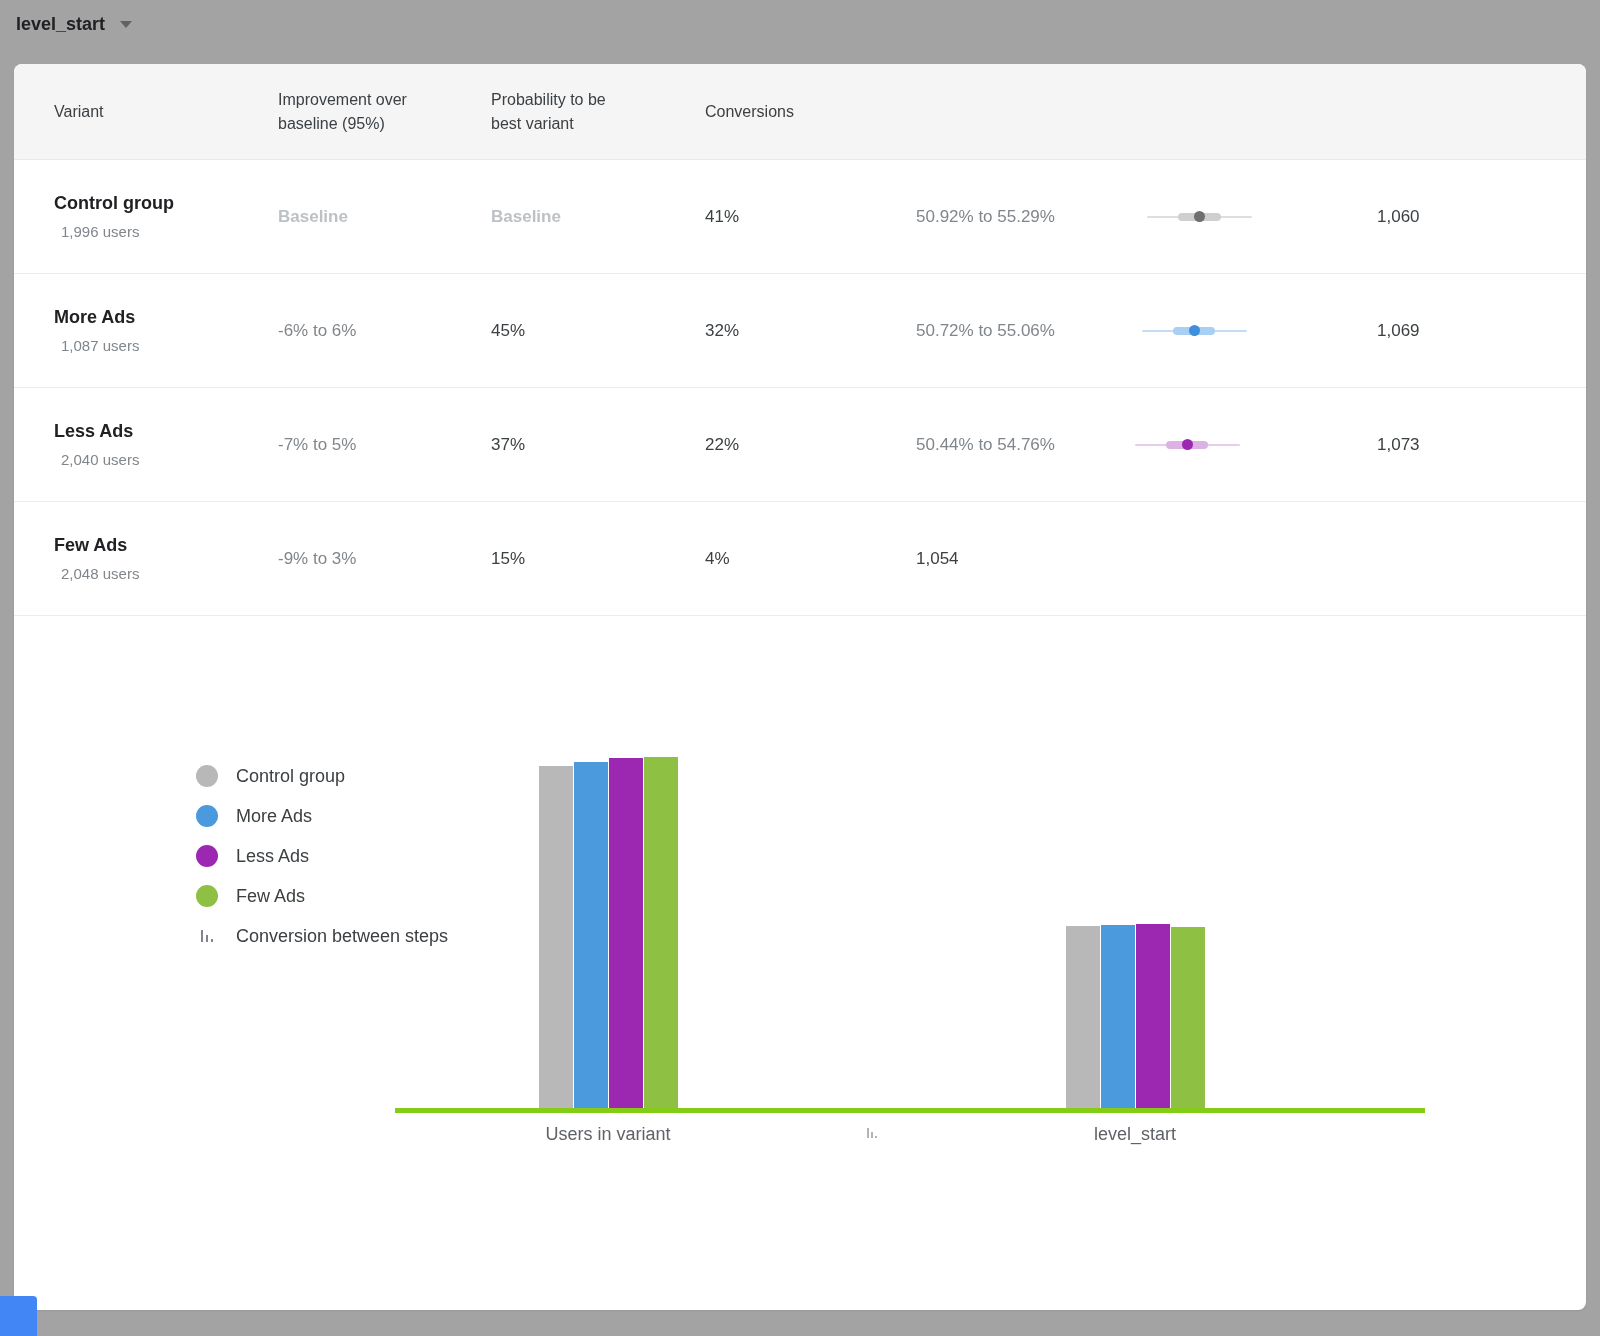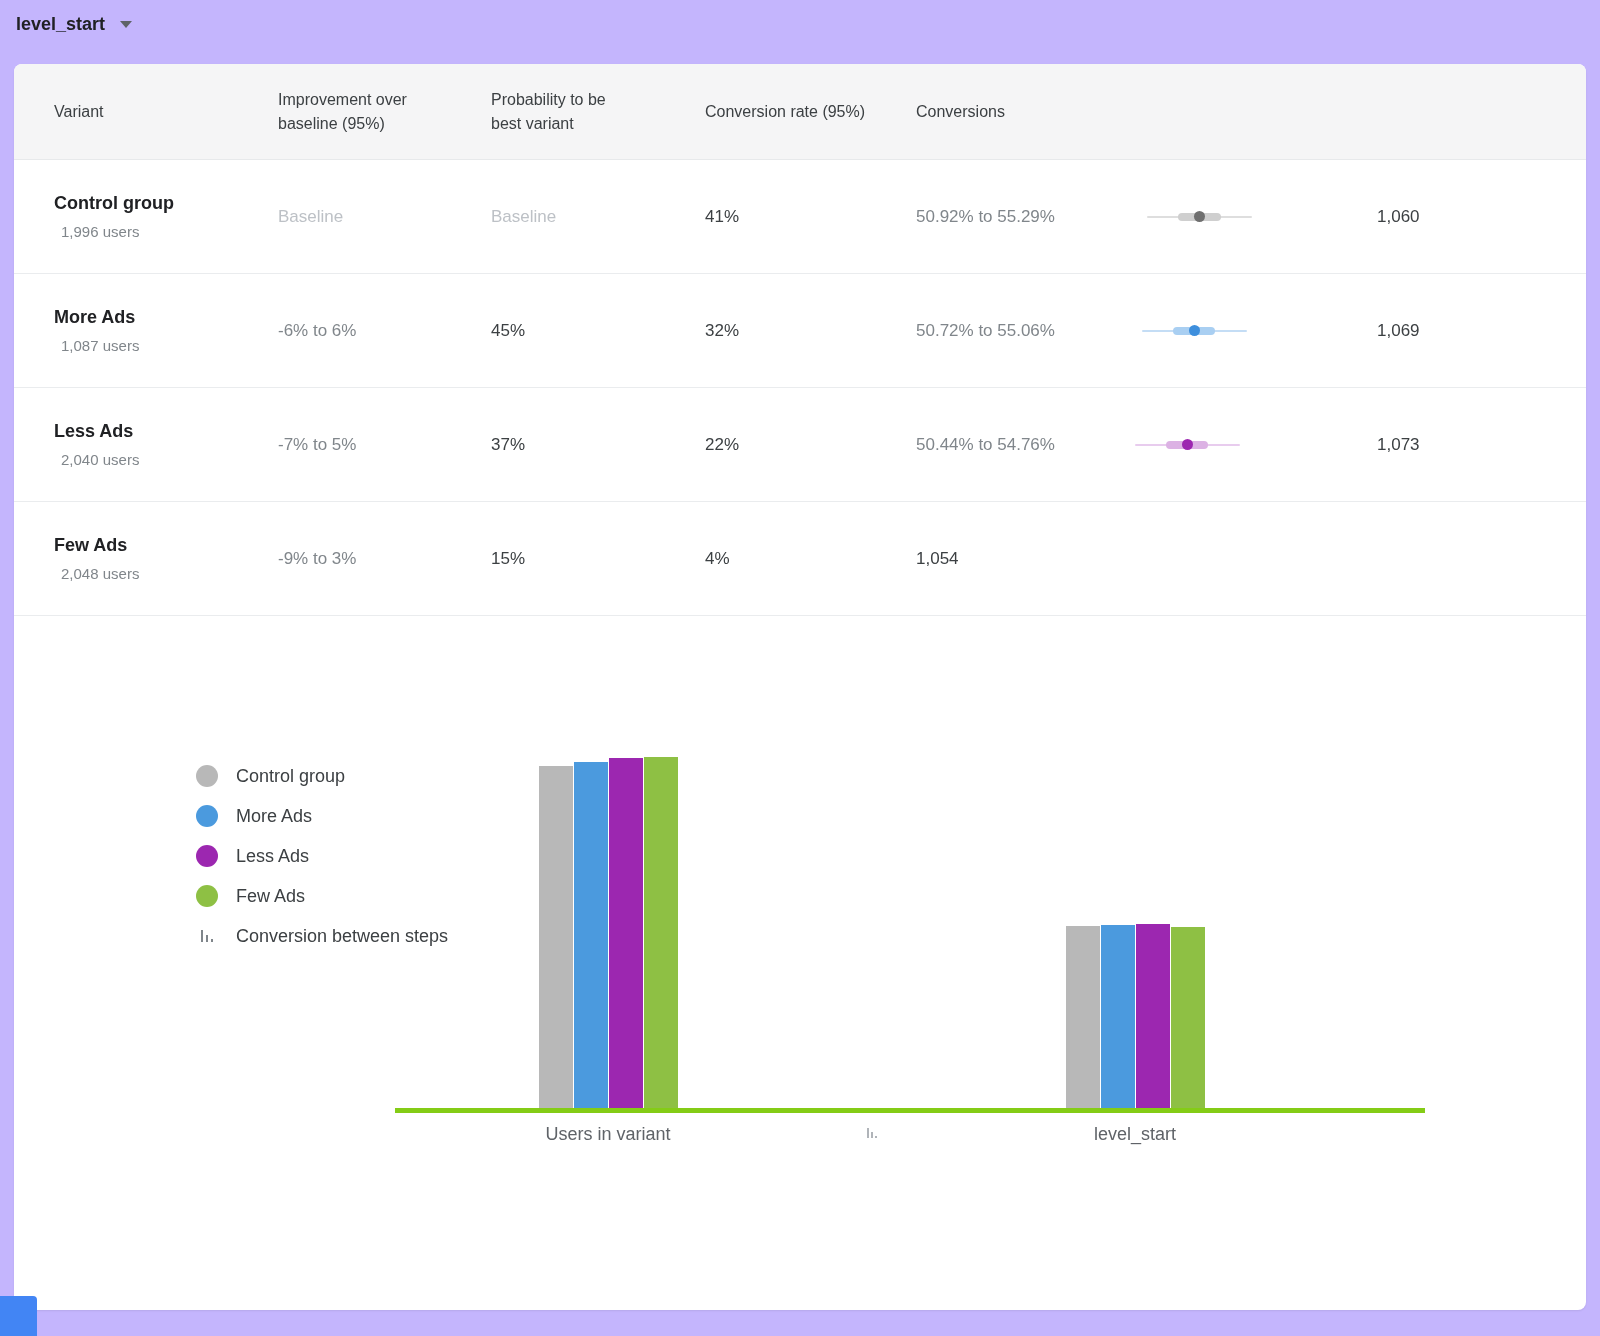--- a/index.html
+++ b/index.html
@@ -1,18 +1,18 @@
 <!DOCTYPE html>
 <html><head>
 <meta charset="utf-8">
 <style>
   * { margin:0; padding:0; box-sizing:border-box; }
   html,body { background:#e8ebed; }
   body { font-family:"Liberation Sans", sans-serif; }
-  #screen { position:relative; width:1600px; height:1336px; background:#c4b5fd; overflow:hidden; }
+  #screen { position:relative; width:1600px; height:1336px; background:#a3a3a3; overflow:hidden; }
 
   
   .selector { position:absolute; left:16px; top:9px; height:30px; display:flex; align-items:center; gap:15px; cursor:pointer; }
   .selector .sel-label { font-size:18px; font-weight:700; color:#202124; }
   .caret { width:0; height:0; border-left:6px solid transparent; border-right:6px solid transparent; border-top:7px solid #5f6368; }
 
   
   .card { position:absolute; left:14px; top:64px; width:1572px; height:1246px; background:#ffffff; border-radius:8px; overflow:hidden; box-shadow:0 1px 2px rgba(0,0,0,.08); }
 
   
@@ -20,21 +20,21 @@
   .thead { height:96px; background:#f5f5f6; border-bottom:1px solid #e7e9eb; }
   .hcell { font-size:16px; font-weight:500; color:#3c4043; line-height:1.45; }
   .hcell span { display:inline-block; }
   .hw130 { max-width:132px; }
   .hw120 { max-width:122px; }
   .trow { height:114px; border-bottom:1px solid #eaecee; }
   .vname { font-size:18px; font-weight:700; color:#202124; margin-bottom:9px; }
   .vusers { font-size:15px; color:#80868b;margin-left:7px; }
   .val { font-size:17px; color:#3c4043; }
   .val.gray { color:#80868b; }
-  .val.muted { color:#bdc1c6; }
+  .val.muted { color:#bdc1c6;font-weight:bold; }
   .ratecell { display:flex; align-items:center; }
   .ratetext { width:184px; }
 
   
   .ci { position:relative; width:160px; height:14px; }
   .ci-line { position:absolute; top:6px; height:2px; border-radius:1px; }
   .ci-band { position:absolute; top:3px; height:8px; border-radius:4px; }
   .ci-dot  { position:absolute; top:1px; width:11px; height:11px; border-radius:50%; }
 
   
@@ -66,21 +66,20 @@
     <span class="sel-label">level_start</span>
     <span class="caret"></span>
   </div>
 
   <div class="card">
 
     <div class="thead">
       <div class="hcell"><span>Variant</span></div>
       <div class="hcell"><span class="hw130">Improvement over baseline (95%)</span></div>
       <div class="hcell"><span class="hw130">Probability to be best variant</span></div>
-      <div class="hcell"><span>Conversion rate (95%)</span></div>
       <div class="hcell"><span>Conversions</span></div>
     </div>
 
     <div class="trow">
       <div>
         <div class="vname">Control group</div>
         <div class="vusers">1,996 users</div>
       </div>
       <div class="val muted">Baseline</div>
       <div class="val muted">Baseline</div>

